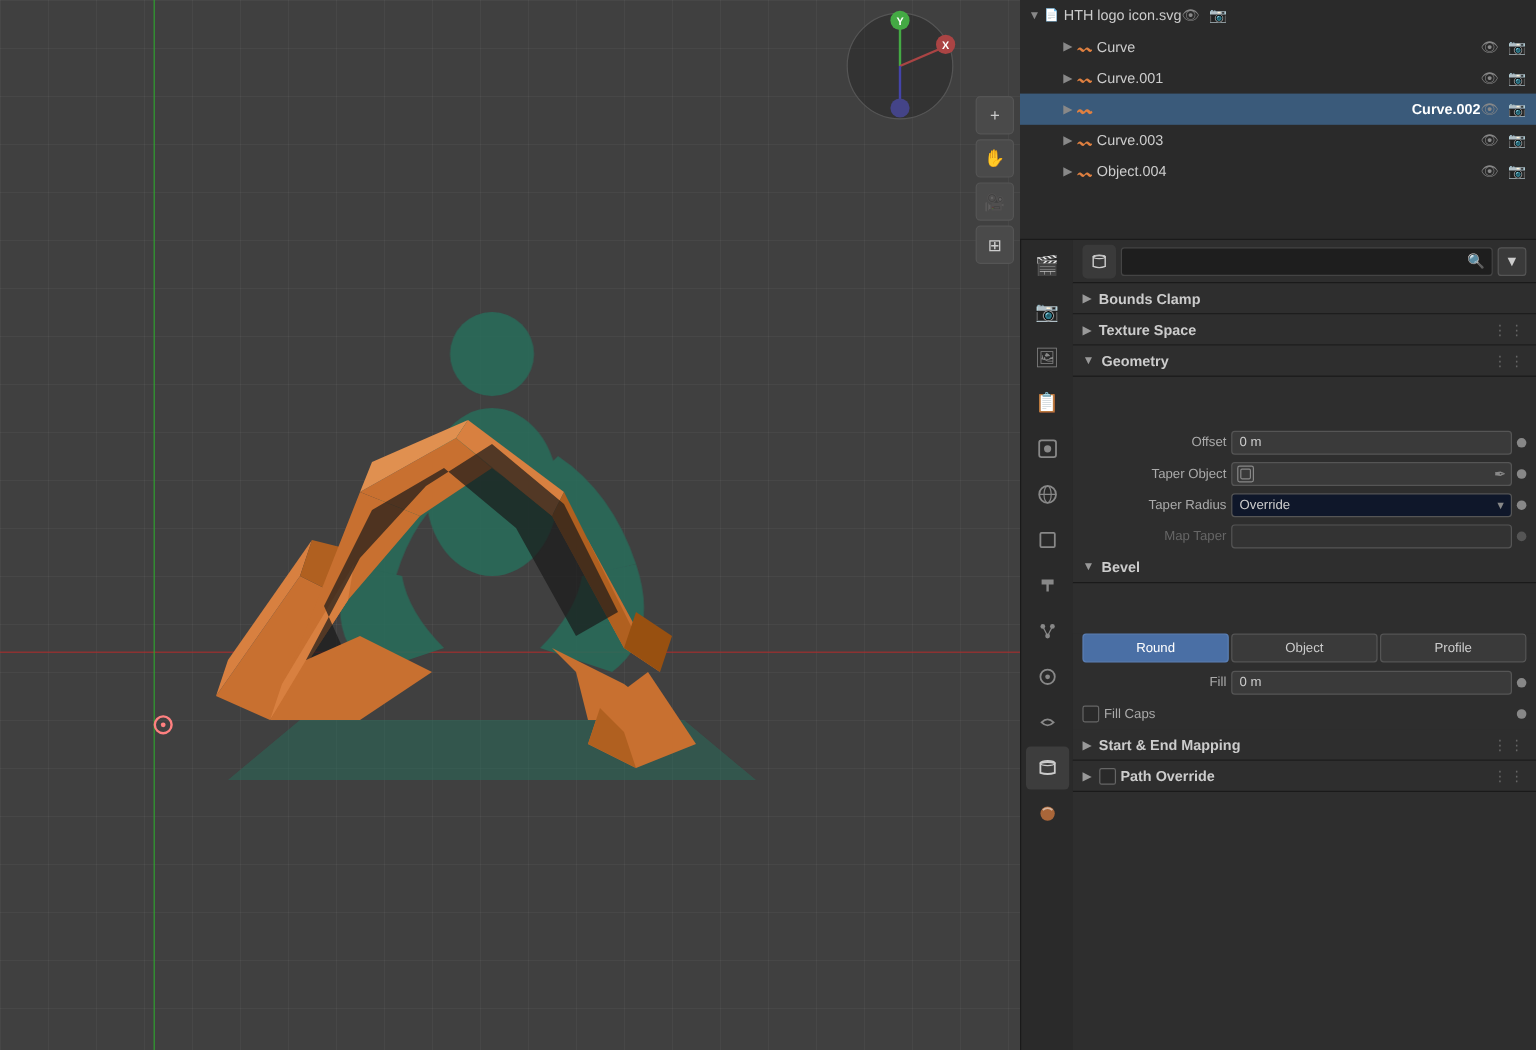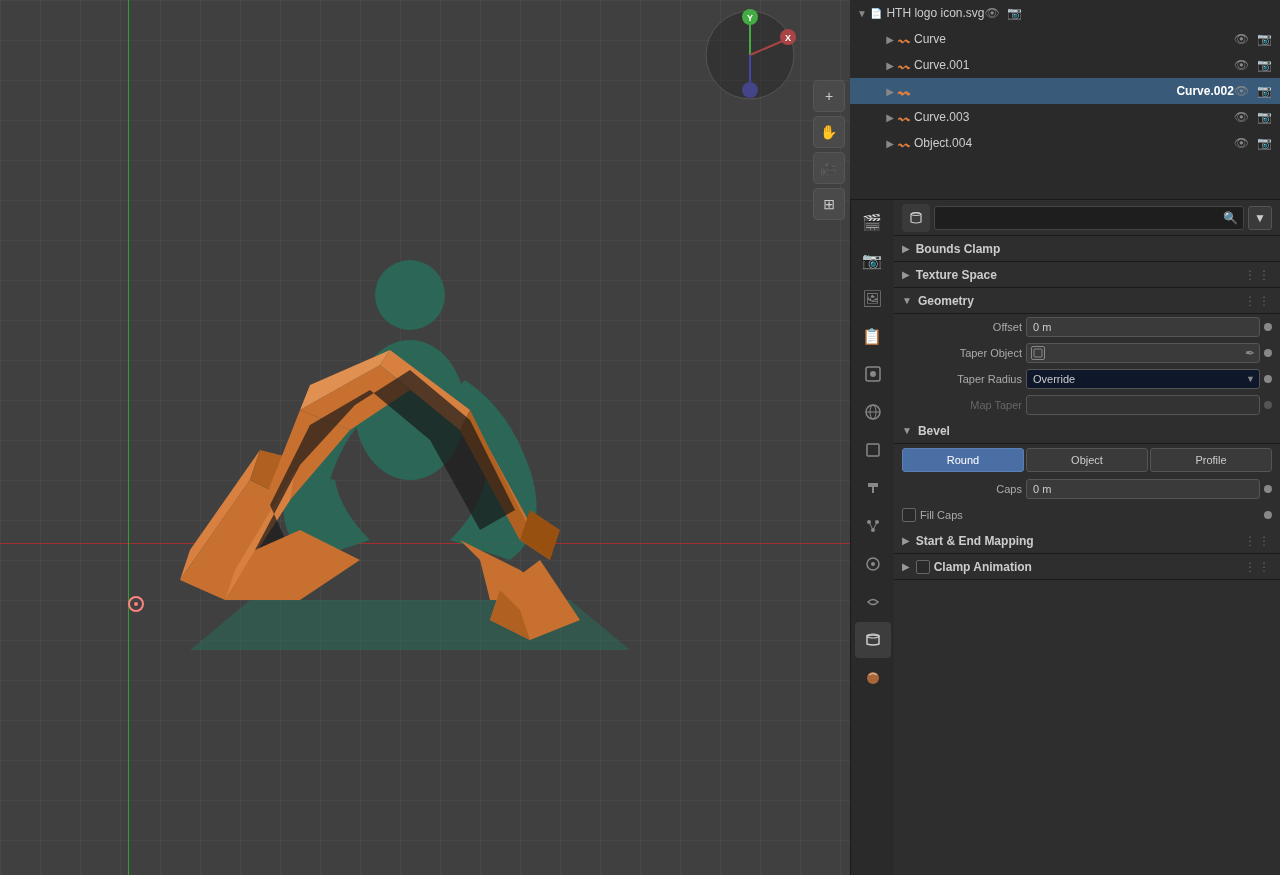--- a/index.html
+++ b/index.html
@@ -318,20 +318,21 @@
       width: 14px;
       height: 14px;
       border: 1px solid #666;
       border-radius: 2px;
       background: #2a2a2a;
     }
 
     
     .section-content {
       background: #2e2e2e;
+      margin-top: 42px;
     }
 
     
     .bevel-tabs {
       display: flex;
       margin: 4px 8px;
       gap: 2px;
     }
     .bevel-tab {
       flex: 1;
@@ -729,21 +730,21 @@
           </div>
           <div class="bevel-tab">
             <span>Object</span>
           </div>
           <div class="bevel-tab">
             <span>Profile</span>
           </div>
         </div>
 
         <div class="prop-row">
-          <span class="prop-label" style="width:120px;">Caps</span>
+          <span class="prop-label" style="width:120px;">Fill</span>
           <div class="prop-field" style="flex:1;">
             <span>0 m</span>
           </div>
           <div class="prop-dot"></div>
         </div>
 
 
         <div class="fill-caps-row">
           <div class="prop-checkbox"></div>
           <span style="font-size:11px; color:#aaa; flex:1;">Fill Caps</span>
@@ -753,19 +754,19 @@
 
       <div class="section-header">
         <span class="arrow">▶</span>
         <span class="section-title">Start &amp; End Mapping</span>
         <span class="section-dots">⋮⋮</span>
       </div>
 
       <div class="section-header">
         <span class="arrow">▶</span>
         <div class="prop-checkbox" style="margin-right:4px;"></div>
-        <span class="section-title">Clamp Animation</span>
+        <span class="section-title">Path Override</span>
         <span class="section-dots">⋮⋮</span>
       </div>
 
     </div>
   </div>
 </div>
 
 </body></html>

